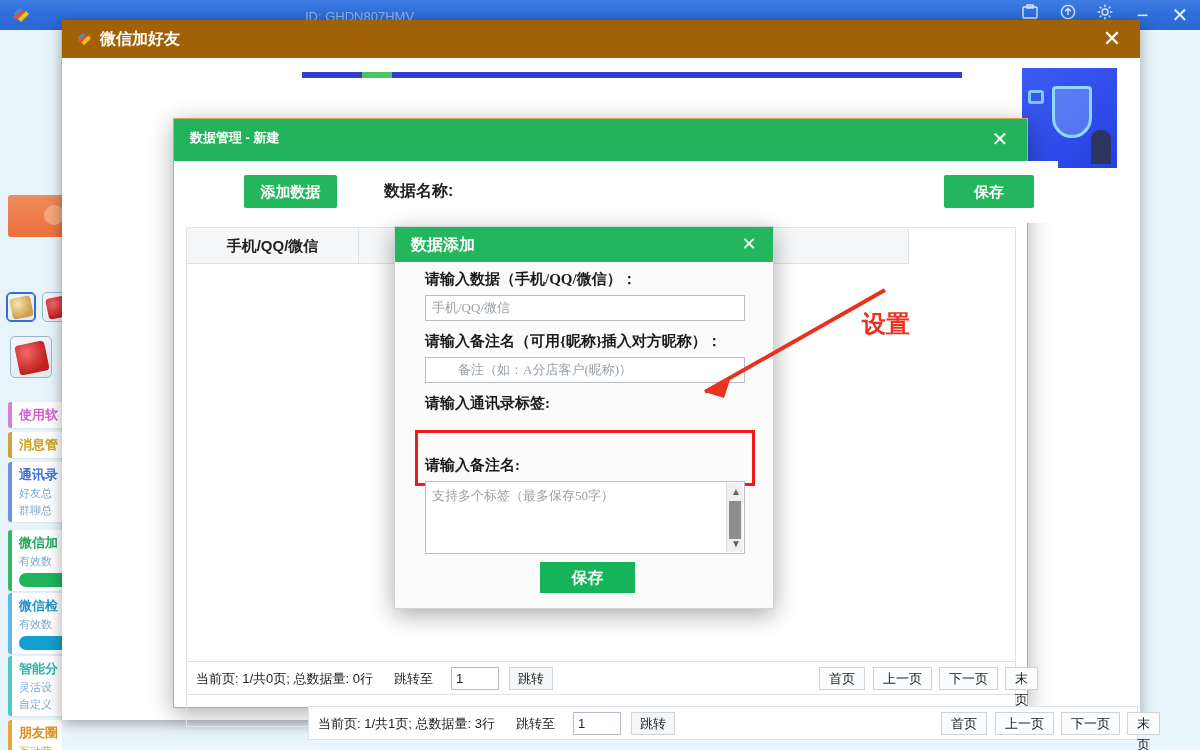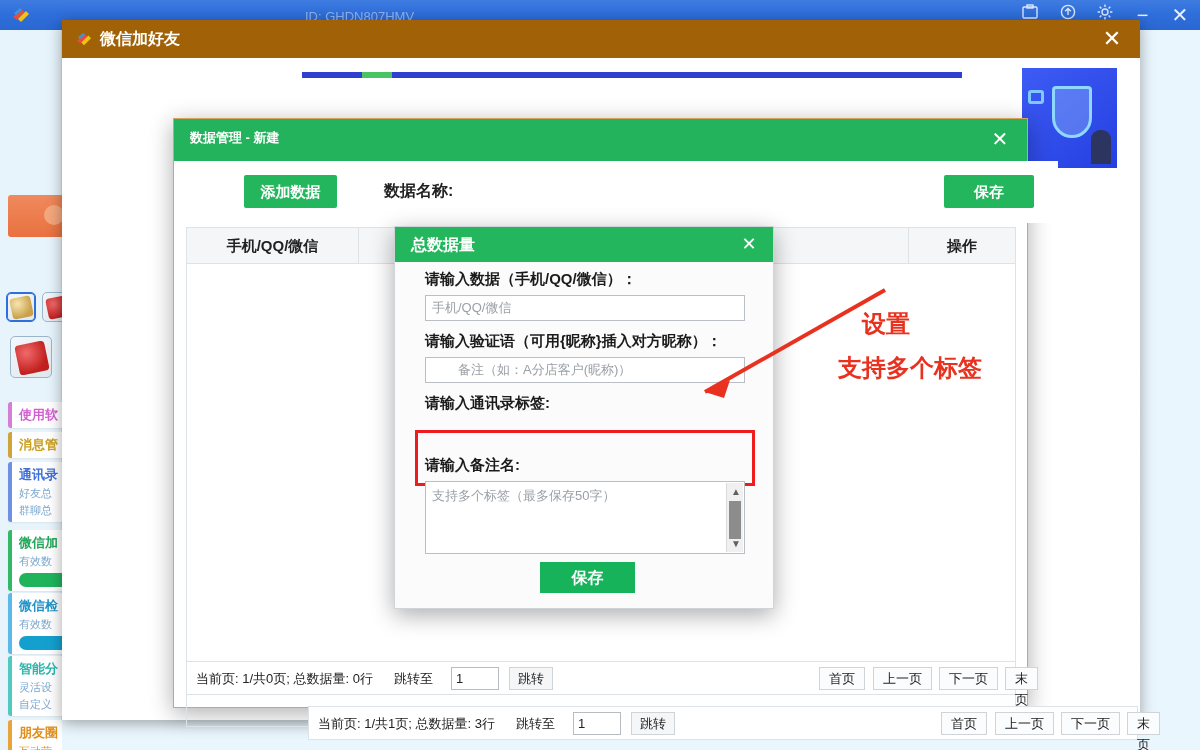--- a/index.html
+++ b/index.html
@@ -299,21 +299,21 @@
   .da-dialog{
     position:absolute; left:393px; top:187px; width:380px; height:383px;
     background:#fbfbfb; border:1px solid #cfd4d8;
     box-shadow: 0 6px 22px rgba(0,0,0,0.33);
   }
   .da-title{
     position:absolute; left:0; top:0; width:378px; height:35px; background:#23b65d; color:#fff;
   }
   .da-title .lbl{position:absolute; left:16px; top:8px; font-size:16px; font-weight:bold;}
   .da-title .x{position:absolute; right:12px; top:5px; width:24px; height:24px; line-height:24px; text-align:center; font-size:18px;}
-  .da-body{position:absolute; left:0; top:35px; width:378px; height:272px; background:#fbfbfb;}
+  .da-body{position:absolute; left:0; top:35px; width:378px; height:272px; background:#fbfbfb;font-family:Liberation Serif, serif;}
   .fl{
     position:absolute; left:30px; font-size:15px; font-weight:bold; color:#1b1b1b; white-space:nowrap;
   }
   .fi{
     position:absolute; left:30px; width:320px; height:26px;
     border:1px solid #b9bfc4; background:#fff;
     font-size:13px; color:#9aa0a6; padding:0 6px; line-height:24px;
   }
   .fta{
     position:absolute; left:30px; width:320px; height:73px;
@@ -532,44 +532,43 @@
         </div>
         <div class="dm-toolbar">
           <div class="btn-add">添加数据</div>
           <div class="lbl-dataname">数据名称:</div>
           <div class="btn-save-top">保存</div>
         </div>
 
         <div class="dm-table">
           <div class="dm-th" style="left:0; width:172px;">手机/QQ/微信</div>
           <div class="dm-th" style="left:172px; width:550px;"></div>
-          <div class="dm-th" style="left:722px; width:106px; border-right:none;">操作</div>
         </div>
 
         <div class="dm-footer">
           <span class="pg-text">当前页: 1/共0页; 总数据量: 0行</span>
           <span class="pg-text" style="left:207px;">跳转至</span>
           <span class="pg-input" style="left:264px;">1</span>
           <span class="pg-jump" style="left:322px;">跳转</span>
           <span class="pg-btn" style="left:632px;">首页</span>
           <span class="pg-btn" style="left:686px;">上一页</span>
           <span class="pg-btn" style="left:752px;">下一页</span>
           <span class="pg-btn" style="left:818px;">末页</span>
         </div>
 
         <div class="da-dialog" style="left:220px; top:107px;">
           <div class="da-title">
-            <span class="lbl">总数据量</span>
+            <span class="lbl">数据添加</span>
             <span class="x">✕</span>
           </div>
           <div class="da-body">
             <div class="fl" style="top:8px;">请输入数据（手机/QQ/微信）：</div>
             <div class="fi" style="top:33px;">手机/QQ/微信</div>
 
-            <div class="fl" style="top:70px;">请输入验证语（可用{昵称}插入对方昵称）：</div>
+            <div class="fl" style="top:70px;">请输入备注名（可用{昵称}插入对方昵称）：</div>
             <div class="fi" style="top:95px;padding-left:32px;">备注（如：A分店客户(昵称)）</div>
 
             <div class="hl-box"></div>
             <div class="fl" style="top:132px;">请输入通讯录标签:</div>
 
             <div class="fl" style="top:194px;">请输入备注名:</div>
             <div class="fta" style="top:219px;">
               <span>支持多个标签（最多保存50字）</span>
               <span class="sb">
                 <span class="up">▲</span>
@@ -594,15 +593,14 @@
         <span class="pg-btn" style="left:818px;">末页</span>
       </div>
     </div>
   </div>
 
   <svg class="anno-arrow">
     <line x1="195" y1="10" x2="15" y2="112" stroke="#e8321f" stroke-width="4"></line>
     <polygon points="15,112 40,100 34,118" fill="#e8321f"></polygon>
   </svg>
   <div class="anno-text" style="left:862px; top:308px;">设置</div>
-  <div class="anno-text" style="left:838px; top:352px;">支持多个标签</div>
 
 </div>
 
 </body></html>

